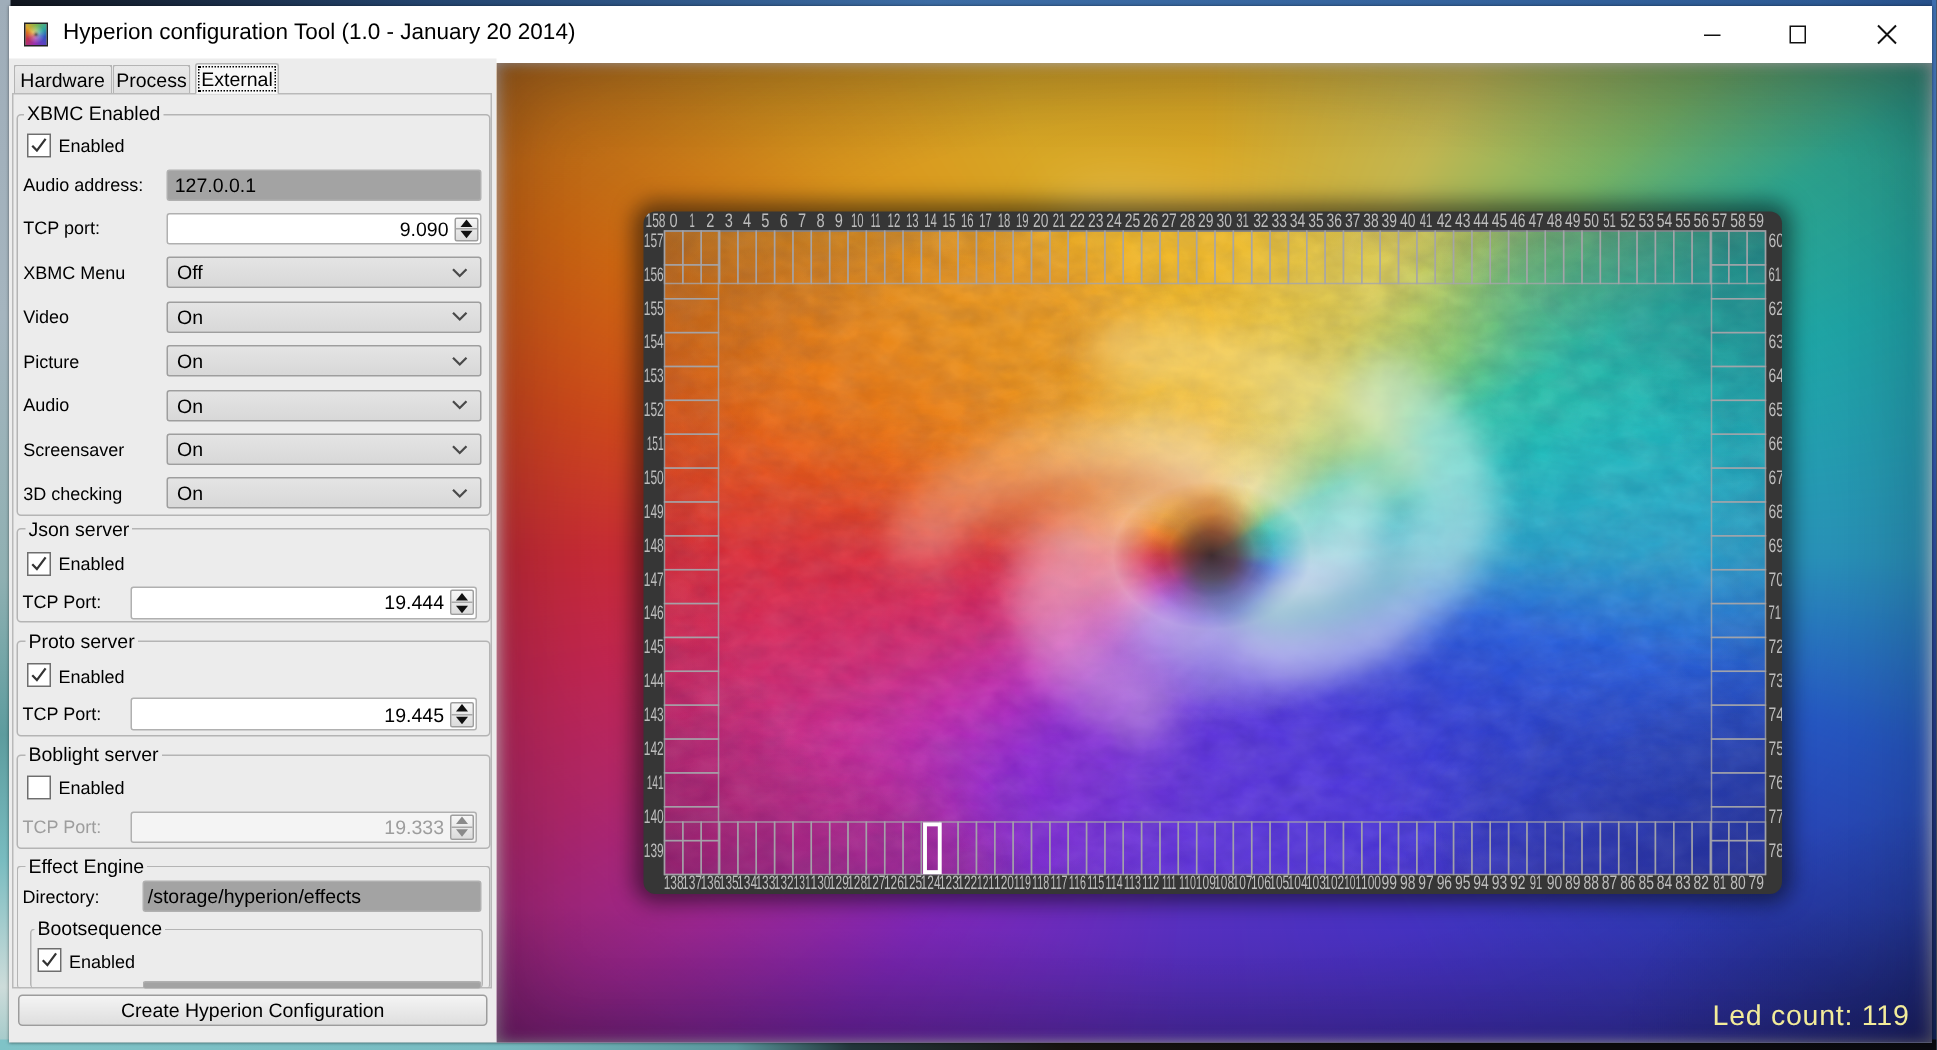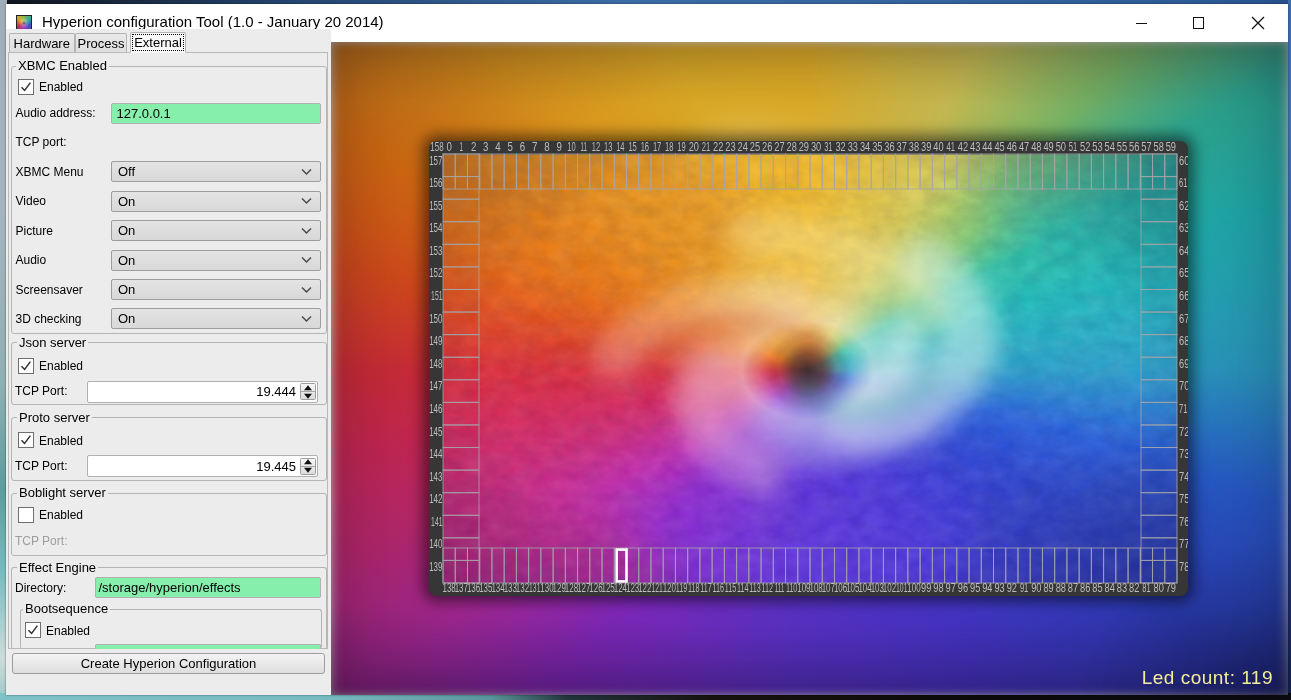--- a/index.html
+++ b/index.html
@@ -7,32 +7,32 @@
 #d-left{position:absolute;left:0;top:0;width:7px;height:700px;background:linear-gradient(#9fadb9,#a5b5bf 30%,#8fb0b2 55%,#5d9c9e 70%,#79bcc0 82%,#cddcda 94%,#9fc8c8)}
 #d-right{position:absolute;right:0;top:0;width:3px;height:700px;background:linear-gradient(#3e6eae,#4274b4 18%,#2e52a0 45%,#1e3276 75%,#12204e)}
 #d-bot{position:absolute;left:0;top:693px;width:1291px;height:7px;background:linear-gradient(90deg,#7fc3c7 0%,#78bcc2 25%,#59969c 38%,#22353a 44%,#171310 55%,#0c0a0a 75%,#0a0a10 100%)}
 #win{position:absolute;left:6px;top:4px;width:1282px;height:691px;background:#ececec;box-shadow:0 0 2px rgba(0,0,0,.5)}
 #titlebar{position:absolute;left:6px;top:4px;width:1282px;height:37.5px;background:#fff}
 #appicon{position:absolute;left:10px;top:10.5px;width:16px;height:16px;border:1px solid #222;background:radial-gradient(circle 2.5px at 50% 50%,rgba(50,40,50,.75),rgba(120,90,90,.3) 60%,rgba(0,0,0,0) 100%),radial-gradient(circle 6px at 50% 50%,rgba(255,250,240,.5),rgba(255,255,255,0) 100%),conic-gradient(from -50deg at 50% 52%,#d8a62c,#78b858 55deg,#2ea4a0 105deg,#3058c0 150deg,#6040c0 195deg,#9832b0 240deg,#c03050 295deg,#d87020 335deg,#d8a62c)}
 #title{position:absolute;left:36px;top:9px;font-size:15px;color:#000}
 .wmin{position:absolute;left:1129.5px;top:18.5px;width:11px;height:1.4px;background:#111}
 .wmax{position:absolute;left:1186.5px;top:13px;width:11.5px;height:11.5px;border:1.3px solid #111}
 .wclose{position:absolute;left:1245px;top:11.5px}
-#panel{position:absolute;left:6px;top:29px;width:325px;height:653.5px;background:#ececec;overflow:hidden}
+#panel{position:absolute;left:6px;top:39px;width:325px;height:653.5px;background:#ececec;overflow:hidden}
 .tab{position:absolute;height:18.5px;font-size:13px;color:#000;text-align:center;line-height:19px}
 .t0{background:linear-gradient(#e9e9e9,#dfdfdf);border:1px solid #b4b4b4;border-bottom:none;border-radius:2px 2px 0 0}
 .tab.sel{height:21.5px;background:#f8f8f8;border:1px solid #b4b4b4;border-bottom:1px solid #f4f4f4;border-radius:2px 2px 0 0;outline:1px dotted #000;outline-offset:-3.5px;z-index:3}
 #pane{position:absolute;width:320px;height:597.5px;border:1px solid #b9b9b9;background:#ececec}
 .lab{position:absolute;font-size:12px;color:#000;white-space:nowrap}
 .lab.dis{color:#9d9d9d}
 .grp{position:absolute;border:1px solid #b4b4b4;border-radius:3px}
 .gtt{position:absolute;font-size:13px;color:#000;background:#ececec;padding:0 2px;white-space:nowrap;z-index:2}
 .cb{position:absolute;width:16px;height:16px;background:#fff;border:1px solid #6e6e6e;z-index:2}
 .cb svg{position:absolute;left:-1px;top:-1px}
-.le{position:absolute;background:#86efac;border:1px solid #b0b0b0;border-radius:2px;display:flex;align-items:center;font-size:13px;color:#000;white-space:nowrap;overflow:hidden;z-index:2}
+.le{position:absolute;background:#a3a3a3;border:1px solid #b0b0b0;border-radius:2px;display:flex;align-items:center;font-size:13px;color:#000;white-space:nowrap;overflow:hidden;z-index:2}
 .sp{position:absolute;background:#fff;border:1px solid #b0b0b0;border-radius:2px;display:flex;align-items:center;font-size:13px;color:#000;z-index:2}
 .spv{flex:1;text-align:right;padding-right:3.5px}
 .spb{width:16px;margin:1.5px 1.5px 1.5px 0;border:1px solid #9e9e9e;border-radius:1.5px;align-self:stretch;display:flex;flex-direction:column;background:linear-gradient(#f6f6f6,#dcdcdc)}
 .sbu,.sbd{flex:1;position:relative}
 .sbu{border-bottom:1px solid #a8a8a8}
 .au{position:absolute;left:50%;top:50%;transform:translate(-50%,-55%);width:0;height:0;border-left:4px solid transparent;border-right:4px solid transparent;border-bottom:5px solid #111}
 .ad{position:absolute;left:50%;top:50%;transform:translate(-50%,-45%);width:0;height:0;border-left:4px solid transparent;border-right:4px solid transparent;border-top:5px solid #111}
 .sp.dis{background:#f4f4f4;color:#9d9d9d}
 .sp.dis .au{border-bottom-color:#8a8a8a}
 .sp.dis .ad{border-top-color:#8a8a8a}
@@ -91,20 +91,31 @@
         <svg width="16" height="16" viewBox="0 0 16 16">
           <path d="M3.5 8.2 6.6 11.4 12.4 3.6" fill="none" stroke="#333" stroke-width="1.5"></path>
         </svg>
       </div>
       <div class="lab" style="left:33px;top:51px">Enabled</div>
       <div class="lab" style="left:9.5px;top:77px">Audio address:</div>
       <div class="le" style="left:105px;top:73.5px;width:210px;height:21px">
         <span style="padding-left:4.5px">127.0.0.1</span>
       </div>
       <div class="lab" style="left:9.5px;top:106px">TCP port:</div>
+      <div class="sp" style="left:105px;top:103px;width:210px;height:21px">
+        <span class="spv">9.090</span>
+        <span class="spb">
+          <span class="sbu">
+            <i class="au"></i>
+          </span>
+          <span class="sbd">
+            <i class="ad"></i>
+          </span>
+        </span>
+      </div>
       <div class="lab" style="left:9.5px;top:135.9px">XBMC Menu</div>
       <div class="cmb" style="left:105px;top:132.4px;width:210px;height:21px">
         <span class="cmv">Off</span>
         <svg class="chv" width="11" height="7" viewBox="0 0 11 7">
           <path d="M1 1 5.5 5.5 10 1" fill="none" stroke="#4a4a4a" stroke-width="1.5"></path>
         </svg>
       </div>
       <div class="lab" style="left:9.5px;top:165.3px">Video</div>
       <div class="cmb" style="left:105px;top:161.8px;width:210px;height:21px">
         <span class="cmv">On</span>
@@ -178,20 +189,31 @@
           <span class="sbd">
             <i class="ad"></i>
           </span>
         </span>
       </div>
       <div class="grp" style="left:5px;top:463.5px;width:316px;height:63px;"></div>
       <div class="gtt" style="left:11px;top:456px">Boblight server</div>
       <div class="cb" style="left:12px;top:477.5px"></div>
       <div class="lab" style="left:33px;top:479px">Enabled</div>
       <div class="lab dis" style="left:9px;top:505px">TCP Port:</div>
+      <div class="sp dis" style="left:81px;top:501.5px;width:231px;height:21.5px">
+        <span class="spv">19.333</span>
+        <span class="spb">
+          <span class="sbu">
+            <i class="au"></i>
+          </span>
+          <span class="sbd">
+            <i class="ad"></i>
+          </span>
+        </span>
+      </div>
       <div class="grp" style="left:5px;top:538px;width:316px;height:81.5px;border-bottom:none;"></div>
       <div class="gtt" style="left:11px;top:530.5px">Effect Engine</div>
       <div class="lab" style="left:9px;top:551.5px">Directory:</div>
       <div class="le" style="left:88.5px;top:548px;width:226.5px;height:20.5px">
         <span style="padding-left:3px">/storage/hyperion/effects</span>
       </div>
       <div class="grp" style="left:13.5px;top:579.5px;width:302.5px;height:40px;border-bottom:none;"></div>
       <div class="gtt" style="left:17px;top:572px">Bootsequence</div>
       <div class="cb" style="left:19px;top:593px">
         <svg width="16" height="16" viewBox="0 0 16 16">

